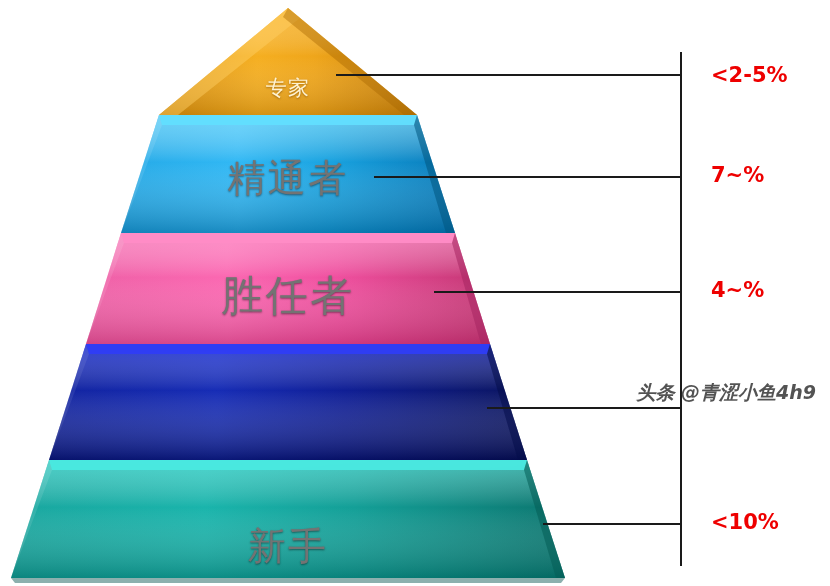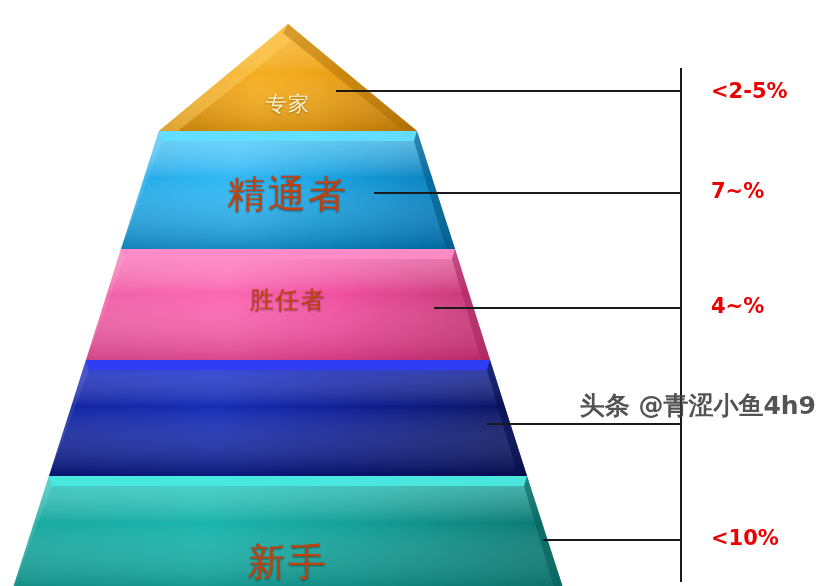--- a/index.html
+++ b/index.html
@@ -9,34 +9,34 @@
   }
   body {
     width: 830px;
     height: 586px;
     position: relative;
     overflow: hidden;
     font-family: "Liberation Sans", "DejaVu Sans", sans-serif;
   }
   #stage {
     position: absolute;
-    left: 0; top: 16px;
+    left: 0; top: 0;
     width: 830px;
     height: 416px;
     background: #ffffff;
   }
   #pyramid-svg {
     position: absolute;
     left: 0; top: 0;
     width: 830px;
     height: 586px;
   }
   .tier-label {
     position: absolute;
-    color: #c2410c;
+    color: #737373;
     font-weight: 400;
     white-space: nowrap;
     text-align: center;
     letter-spacing: 0.06em;
     text-shadow: 0 1px 2px rgba(0,0,0,0.45);
     font-family: "Liberation Serif", "DejaVu Serif", serif;
     pointer-events: none;
   }
   .pct-label {
     position: absolute;
@@ -44,25 +44,26 @@
     font-weight: bold;
     font-size: 21px;
     white-space: nowrap;
     font-family: "DejaVu Sans", "Liberation Sans", sans-serif;
   }
   #watermark {
     position: absolute;
     right: 14px;
     bottom: 10px;
     color: #3c3c3c;
-    font-size: 25px;
+    font-size: 19px;
     font-weight: bold;
     white-space: nowrap;
     opacity: 0.88;
     font-family: "DejaVu Sans", "Liberation Sans", sans-serif;
+    font-style: italic;
   }
 </style>
 </head>
 <body>
 
 <div id="stage">
 
   <svg id="pyramid-svg" viewBox="0 0 830 586" xmlns="http://www.w3.org/2000/svg">
     <defs>
 
@@ -174,21 +175,21 @@
     <line x1="434" y1="292" x2="681" y2="292" stroke="#1a1a1a" stroke-width="2"></line>
     <line x1="487" y1="408" x2="681" y2="408" stroke="#1a1a1a" stroke-width="2"></line>
     <line x1="543" y1="524" x2="681" y2="524" stroke="#1a1a1a" stroke-width="2"></line>
   </svg>
 
   <div class="tier-label" style="left:0; top:74px; width:576px; font-size:21px;
               color:#FFF3D2; text-shadow:0 1px 2px rgba(120,70,0,.6);">专家</div>
 
   <div class="tier-label" style="left:0; top:153px; width:576px; font-size:38px;">精通者</div>
 
-  <div class="tier-label" style="left:0; top:268px; width:576px; font-size:24px;">胜任者</div>
+  <div class="tier-label" style="left:0; top:268px; width:576px; font-size:42px;">胜任者</div>
 
 
   <div class="tier-label" style="left:0; top:497px; width:576px; font-size:38px;margin-top:24px;">新手</div>
 
   <div class="pct-label" style="left:711px; top:63px;">&lt;2-5%</div>
 
   <div class="pct-label" style="left:711px; top:163px;">7~%</div>
 
   <div class="pct-label" style="left:711px; top:278px;">4~%</div>
 

